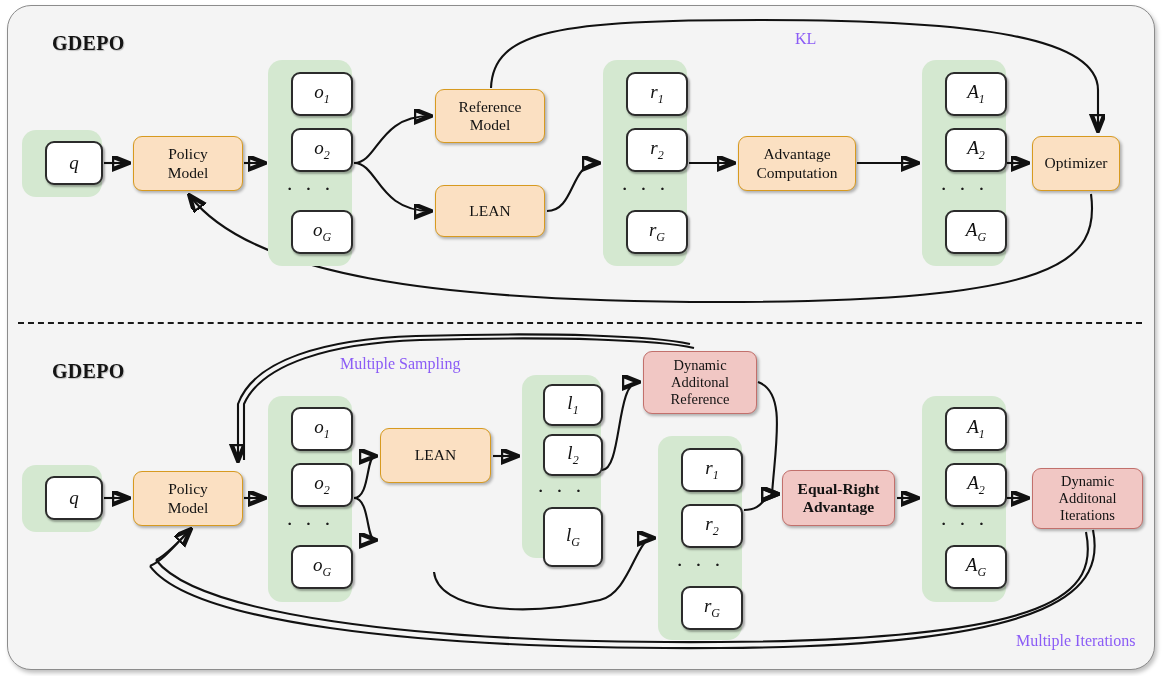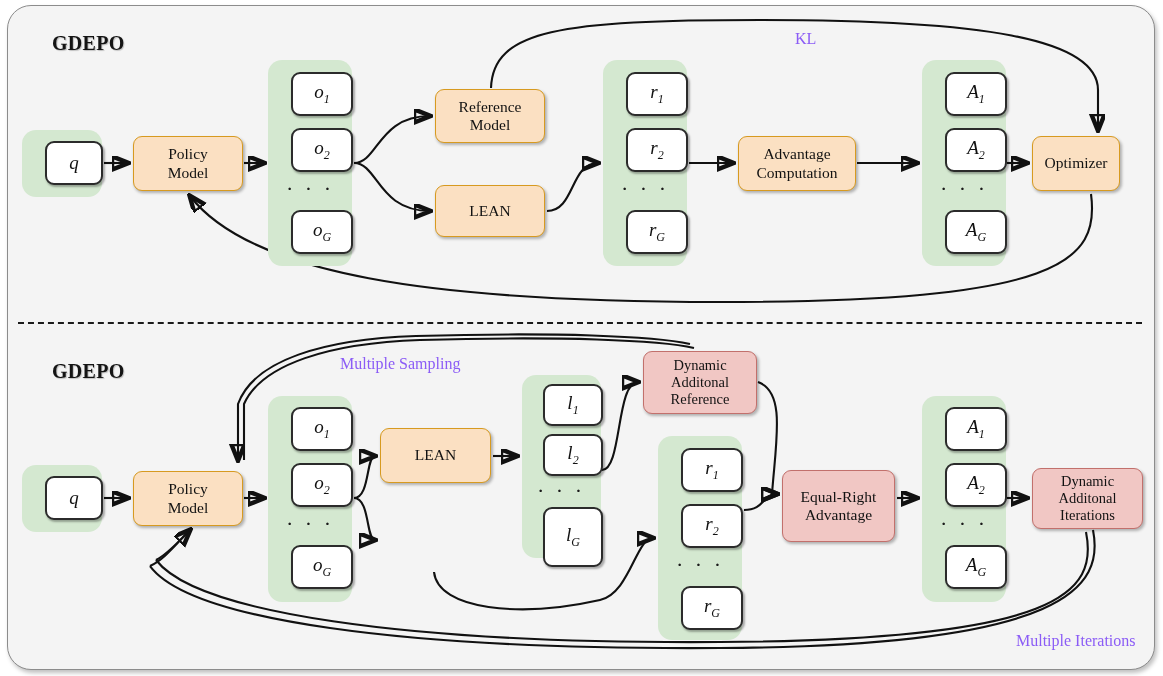--- a/index.html
+++ b/index.html
@@ -228,21 +228,21 @@
       <span>r<sub>1</sub></span>
     </div>
   <div class="cell" style="left:669px;top:504px;width:62px;height:44px;">
       <span>r<sub>2</sub></span>
     </div>
   <div class="dots" style="left:669px;top:552px;width:62px;height:26px;">· · ·</div>
   <div class="cell" style="left:669px;top:586px;width:62px;height:44px;">
       <span>r<sub>G</sub></span>
     </div>
 
-  <div class="pbox pink" style="left:782px;top:470px;width:113px;height:72px;flex-direction:column;">
+  <div class="pbox pink" style="left:782px;top:470px;width:113px;height:56px;flex-direction:column;font-weight:bold;">
     <span>Equal-Right</span>
     <span>Advantage</span>
   </div>
 
   <div class="group-col" style="left:922px;top:396px;width:84px;height:206px;"></div>
   <div class="cell" style="left:933px;top:407px;width:62px;height:44px;">
       <span>A<sub>1</sub></span>
     </div>
   <div class="cell" style="left:933px;top:463px;width:62px;height:44px;">
       <span>A<sub>2</sub></span>

